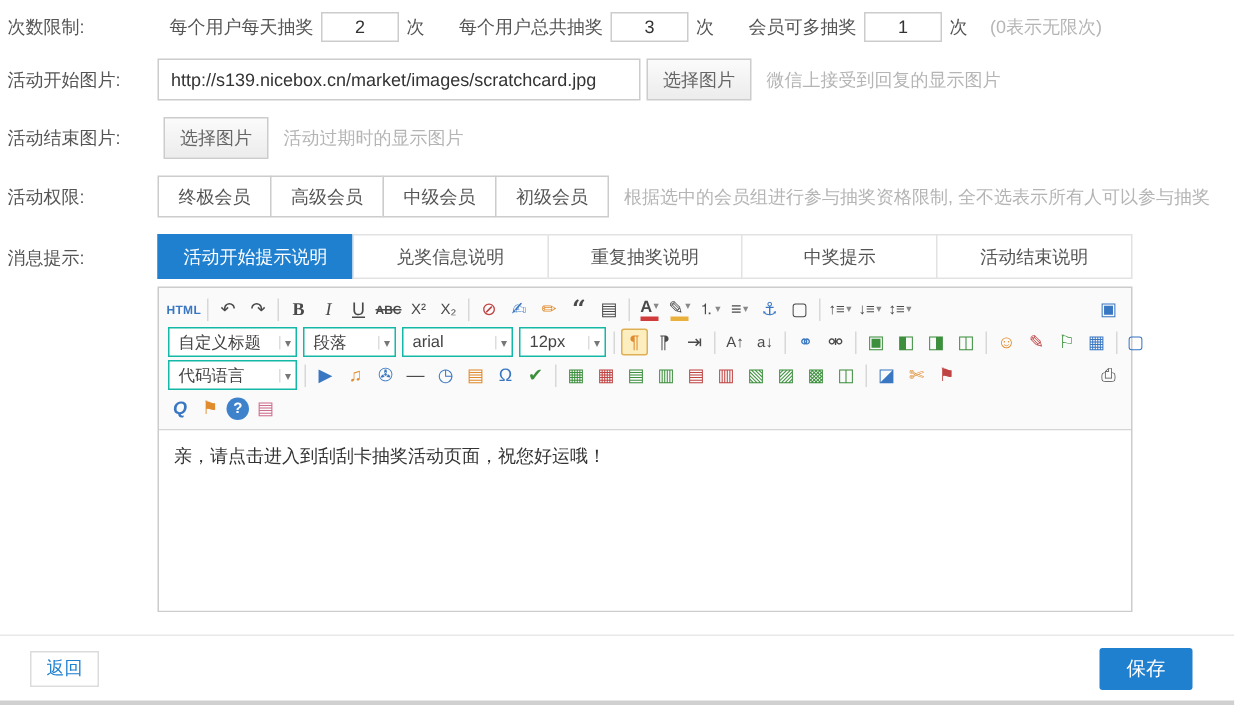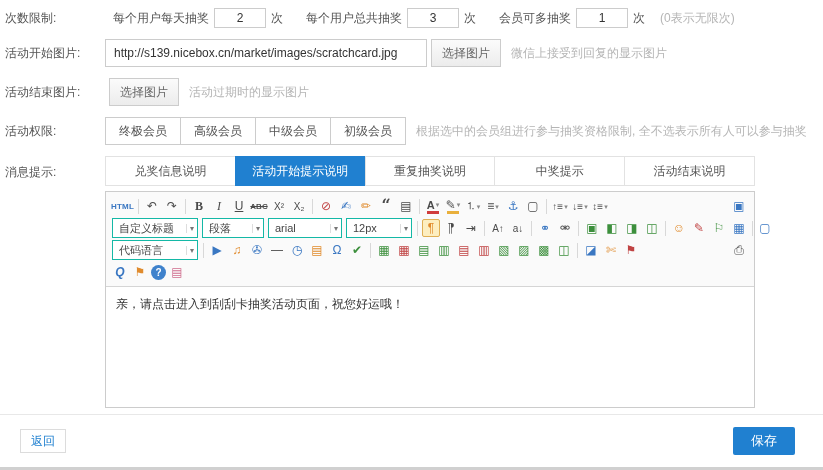--- a/index.html
+++ b/index.html
@@ -48,21 +48,21 @@
   .fore::after { content:""; position:absolute; left:3px; right:3px; bottom:1px; height:3px; background:#d03c3c; }
   .back { padding-bottom: 3px; }
   .back::after { content:""; position:absolute; left:3px; right:3px; bottom:1px; height:3px; background:#e9b03c; }
   .tb-btn.active { background: #fdeec0; border: 1px solid #dfaf54; }
   .c-blue { color: #3a77c2; } .c-green { color: #3c8f3c; } .c-orange { color: #e08b2d; }
   .c-red { color: #c04343; } .c-pink { color: #cf6d8e; }
   .right { margin-left: auto; margin-right: 2px; }
   .qbold { font-weight: bold; font-style: italic; }
   .help-badge { background: #3f82cc; color: #fff; border-radius: 50%; min-width: 15px; width: 15px; height: 15px; font-size: 10px; font-weight: bold; }
   .editor-content { height: 120px; padding: 8px 10px; font-size: 12px; color: #333; background: #fff; line-height: 1.6; cursor: text; }
-  .footer { position: absolute; left: 0; right: 0; bottom: 3px; height: 53px; border-top: 1px solid #e8e8e8; background: #fff; display: flex; align-items: center; justify-content: space-between; padding: 0 28px 0 20px; }
+  .footer { position: absolute; left: 0; right: 0; bottom: 3px; height: 44px; border-top: 1px solid #e8e8e8; background: #fff; display: flex; align-items: center; justify-content: space-between; padding: 0 28px 0 20px; }
   .back-btn { min-width: 46px; height: 24px; border: 1px solid #dcdcdc; background: #fff; color: var(--accent,#2080d0); font-size: 12px; cursor: pointer; }
   .save-btn { min-width: 62px; height: 28px; border: none; background: var(--accent,#2080d0); color: #fff; font-size: 13px; cursor: pointer; border-radius: 2px; }
 </style>
 </head>
 <body>
 
 <div class="page">
   <div class="form-area">
 
     <div class="form-row">
@@ -110,22 +110,22 @@
           </div>
         <span class="hint">根据选中的会员组进行参与抽奖资格限制, 全不选表示所有人可以参与抽奖</span>
       </div>
     </div>
 
     <div class="form-row top">
       <div class="row-label">消息提示:</div>
       <div class="msg-col">
         <div class="tabs">
 
-        <div class="tab">兑奖信息说明</div>
-            <div class="tab active">活动开始提示说明</div>
+        <div class="tab active">活动开始提示说明</div>
+            <div class="tab">兑奖信息说明</div>
             <div class="tab">重复抽奖说明</div>
             <div class="tab">中奖提示</div>
             <div class="tab">活动结束说明</div>
           </div>
         <div class="editor">
           <div class="tb">
               <div class="tb-row">
                 <span class="tb-btn txt c-blue">HTML</span>
                 <span class="tb-sep"></span>
                 <span class="tb-btn">↶</span>
@@ -162,21 +162,21 @@
                   <span class="tb-dd-arr">▾</span>
                 </span>
                 <span class="tb-dd" style="width: 62px;">
                   <span class="tb-dd-label">段落</span>
                   <span class="tb-dd-arr">▾</span>
                 </span>
                 <span class="tb-dd" style="width: 74px;">
                   <span class="tb-dd-label">arial</span>
                   <span class="tb-dd-arr">▾</span>
                 </span>
-                <span class="tb-dd" style="width: 66px;">
+                <span class="tb-dd" style="width: 58px;">
                   <span class="tb-dd-label">12px</span>
                   <span class="tb-dd-arr">▾</span>
                 </span>
                 <span class="tb-sep"></span>
                 <span class="tb-btn active c-orange">¶</span>
                 <span class="tb-btn flip">¶</span>
                 <span class="tb-btn">⇥</span>
                 <span class="tb-sep"></span>
                 <span class="tb-btn sm">A↑</span>
                 <span class="tb-btn sm">a↓</span>

